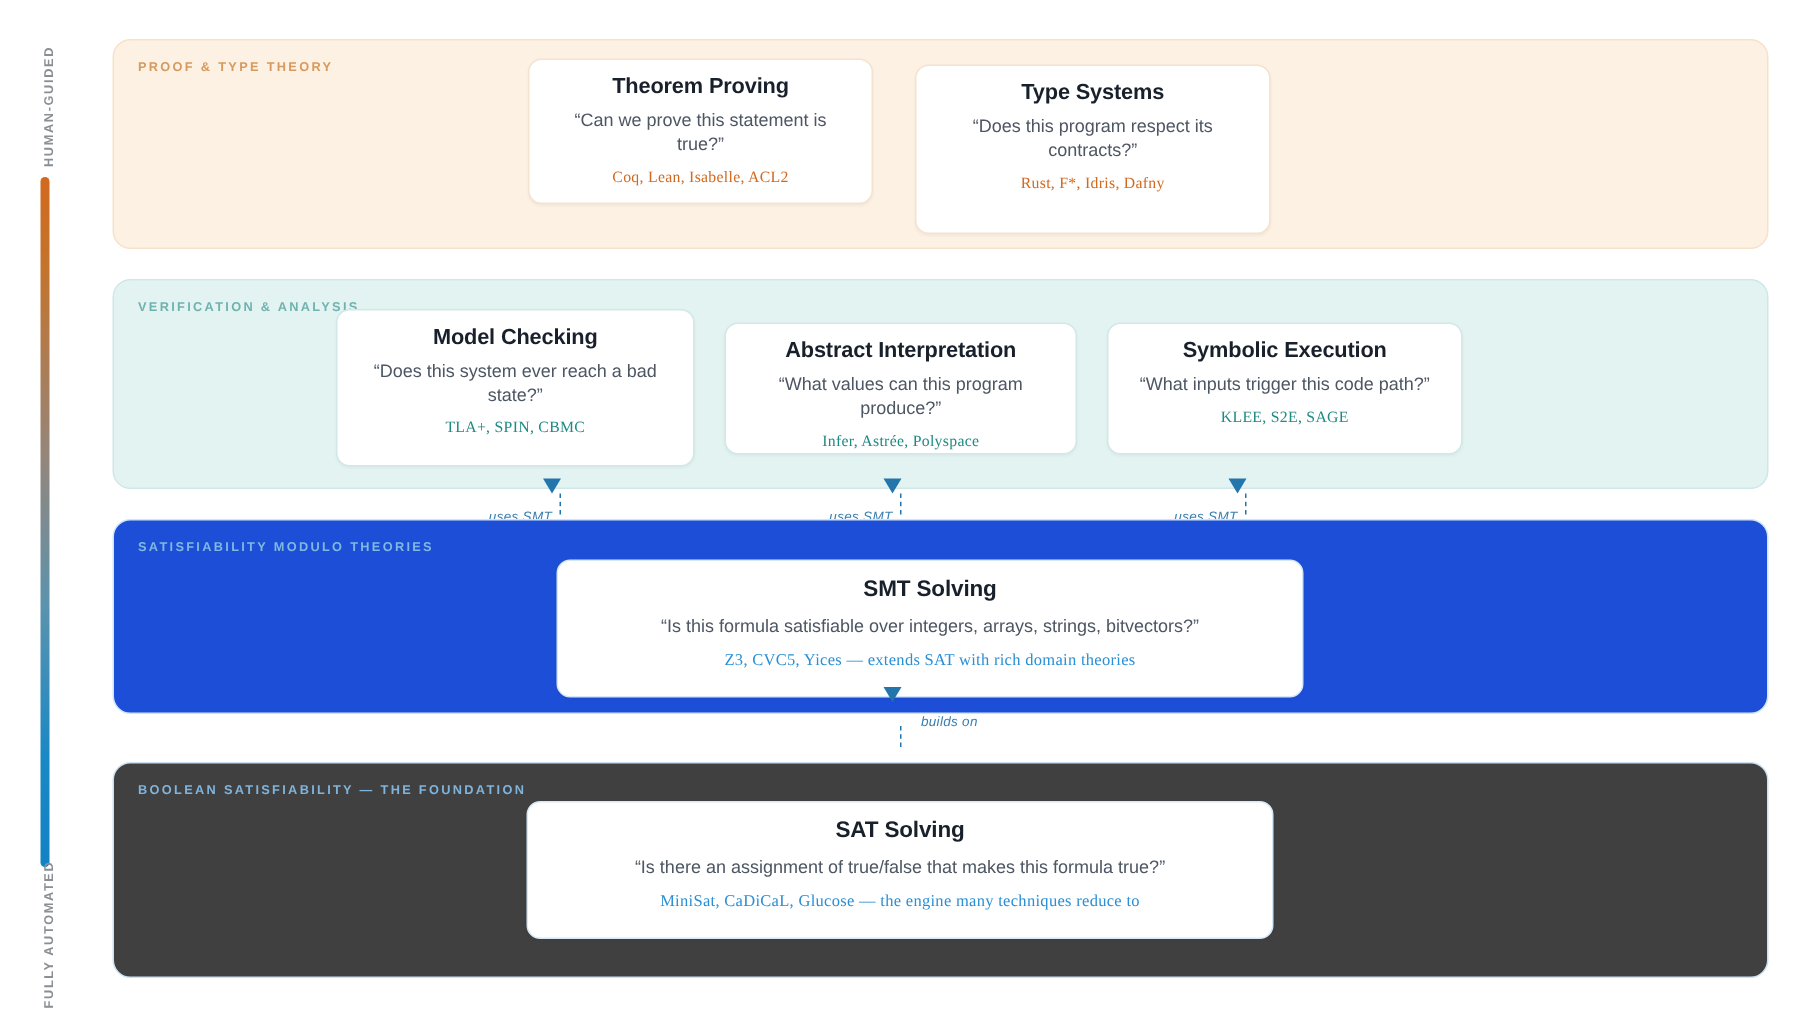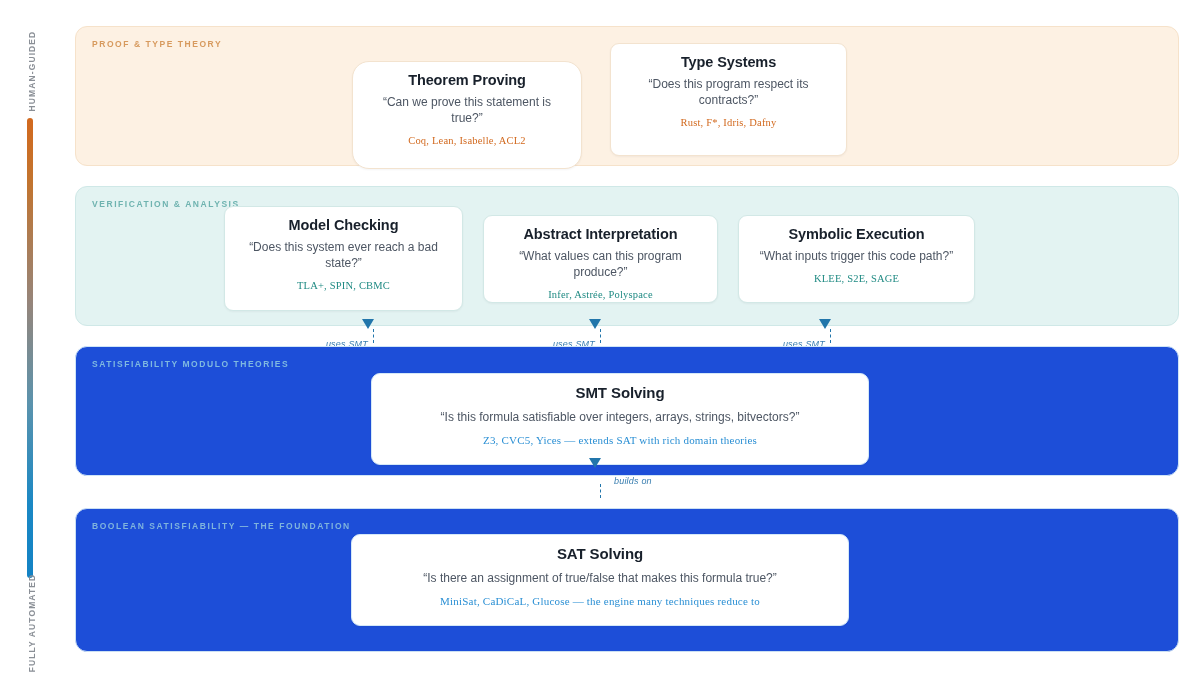--- a/index.html
+++ b/index.html
@@ -78,21 +78,21 @@
   }
   #band-verify .band-title { color: #6fb3b0; }
   #band-smt {
     top: 346px; height: 130px;
     background: #1d4ed8;
     border: 1px solid #cfe5f7;
   }
   #band-smt .band-title { color: #7fb9e0; }
   #band-sat {
     top: 508px; height: 144px;
-    background: #1d4ed8;
+    background: #404040;
     border: 1px solid #cbe0f3;
   }
   #band-sat .band-title { color: #7fb4dd; }
 
   
   .card {
     position: absolute;
     background: #ffffff;
     border-radius: 9px;
     padding: 10px 14px 12px;
@@ -120,21 +120,21 @@
   }
 
   .card.proof { border: 1px solid #f3e3cf; }
   .card.proof .card-tools { color: #d2691e; }
   .card.verify { border: 1px solid #d2e8e6; }
   .card.verify .card-tools { color: #1f8a83; }
   .card.blue { border: 1px solid #d4e8f8; }
   .card.blue .card-tools { color: #2a8fd4; }
 
   
-  #card-theorem   { left: 352px; top: 61px;  width: 230px; height: 108px; border-radius: 17px; }
+  #card-theorem   { left: 352px; top: 39px;  width: 230px; height: 97px; }
   #card-typesys   { left: 610px; top: 43px;  width: 237px; height: 113px; }
   #card-model     { left: 224px; top: 206px; width: 239px; height: 105px; }
   #card-abstract  { left: 483px; top: 215px; width: 235px; height: 88px; }
   #card-symbolic  { left: 738px; top: 215px; width: 237px; height: 88px; }
   #card-smt       { left: 371px; top: 373px; width: 498px; height: 92px; }
   #card-sat       { left: 351px; top: 534px; width: 498px; height: 92px; }
   #card-smt .card-tools, #card-sat .card-tools { font-size: 11px; }
   #card-smt .card-title, #card-sat .card-title { font-size: 15px; margin-bottom: 9px; }
 
   

